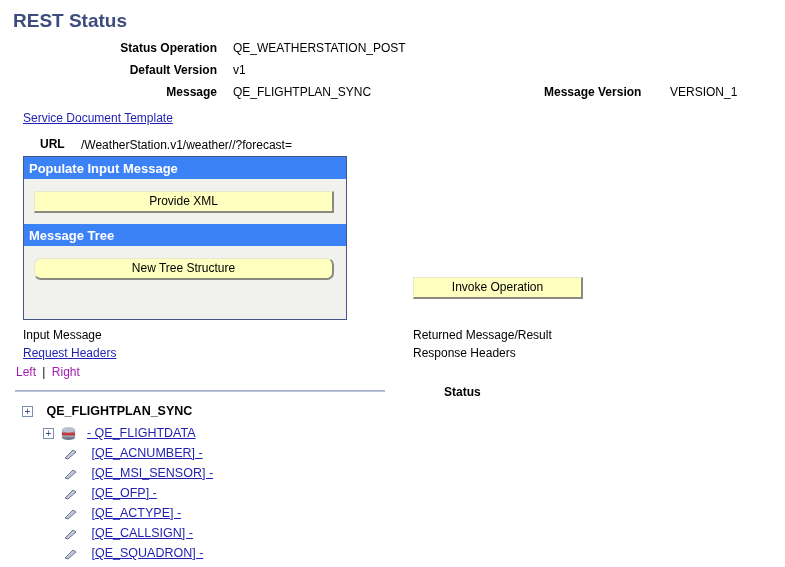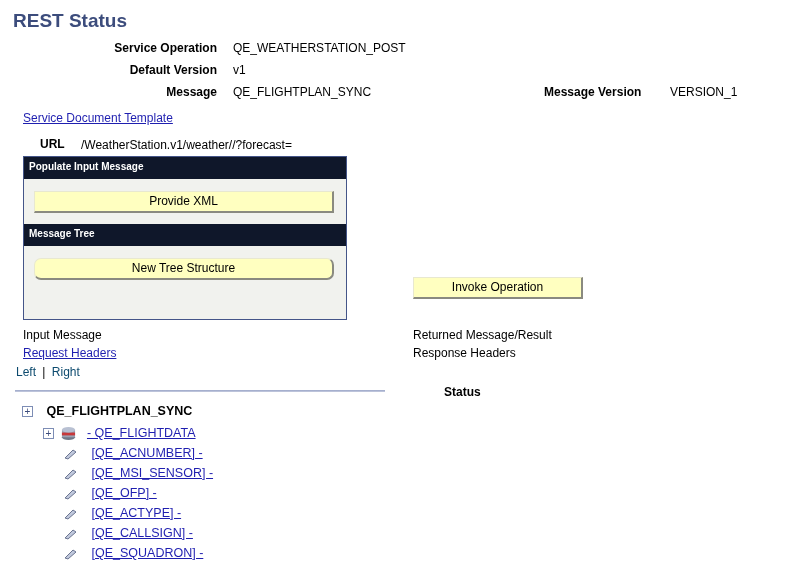--- a/index.html
+++ b/index.html
@@ -16,51 +16,51 @@
     }
     .lbl { font-weight: bold; text-align: right; width: 200px; }
     .val { }
     a, .link { color: #1f1fb0; text-decoration: underline; cursor: pointer; }
     .box {
       left: 23px; top: 156px; width: 324px; height: 164px;
       border: 1px solid #445588; background: #f1f2ee;
     }
     .box-hdr {
       position: absolute; left: 0; width: 322px; height: 22px;
-      background: #0f172a; color: #fff; font-weight: bold;
-      font-size: 10px; padding: 4px 0 0 5px;
+      background: #3b82f6; color: #fff; font-weight: bold;
+      font-size: 13px; padding: 4px 0 0 5px;
     }
     .box-body { position: absolute; left: 0; width: 322px; background: #f1f2ee; }
     .btn {
       position: absolute; height: 22px;
       background: #ffffc0;
       border-top: 1px solid #e8e8d0; border-left: 1px solid #e8e8d0;
       border-right: 2px solid #8a8a80; border-bottom: 2px solid #8a8a80;
       text-align: center; font-size: 12px; line-height: 19px; color: #000;
       cursor: pointer;
     }
     .hr { left: 15px; top: 390px; width: 370px; height: 2px; background: linear-gradient(#9aa6c8, #c7cde0); }
-    .gray { color: #0c4a6e; }
+    .gray { color: #a21caf; }
     .tree-row { position: absolute; height: 18px; line-height: 18px; font-size: 12.5px; }
     .plus {
       display: inline-block; width: 11px; height: 11px; border: 1px solid #7d8db5;
       background: #fff; font-size: 10px; line-height: 9px; text-align: center; color: #3c4c7c;
       vertical-align: middle;
     }
     .db {
       display: inline-block; width: 15px; height: 15px; vertical-align: middle;
     }
     .pencil { display: inline-block; width: 14px; height: 12px; vertical-align: middle; }
   </style>
 </head>
 <body>
 
 <div class="abs title">REST Status</div>
 
-<div class="abs lbl" style="left:17px; top:41px;">Service Operation</div>
+<div class="abs lbl" style="left:17px; top:41px;">Status Operation</div>
 <div class="abs val" style="left:233px; top:41px;">QE_WEATHERSTATION_POST</div>
 
 <div class="abs lbl" style="left:17px; top:63px;">Default Version</div>
 <div class="abs val" style="left:233px; top:63px;">v1</div>
 
 <div class="abs lbl" style="left:17px; top:85px;">Message</div>
 <div class="abs val" style="left:233px; top:85px;">QE_FLIGHTPLAN_SYNC</div>
 
 <div class="abs" style="left:544px; top:85px; font-weight:bold;">Message Version</div>
 <div class="abs" style="left:670px; top:85px;">VERSION_1</div>

